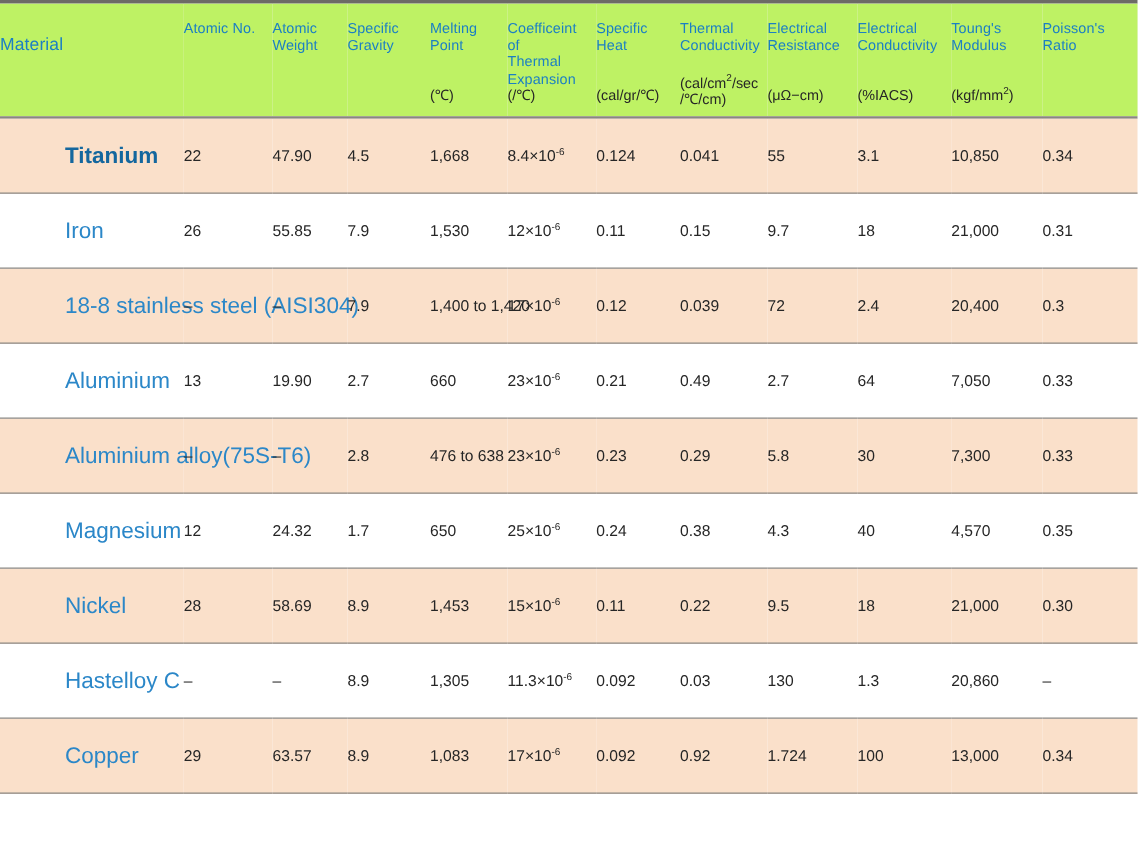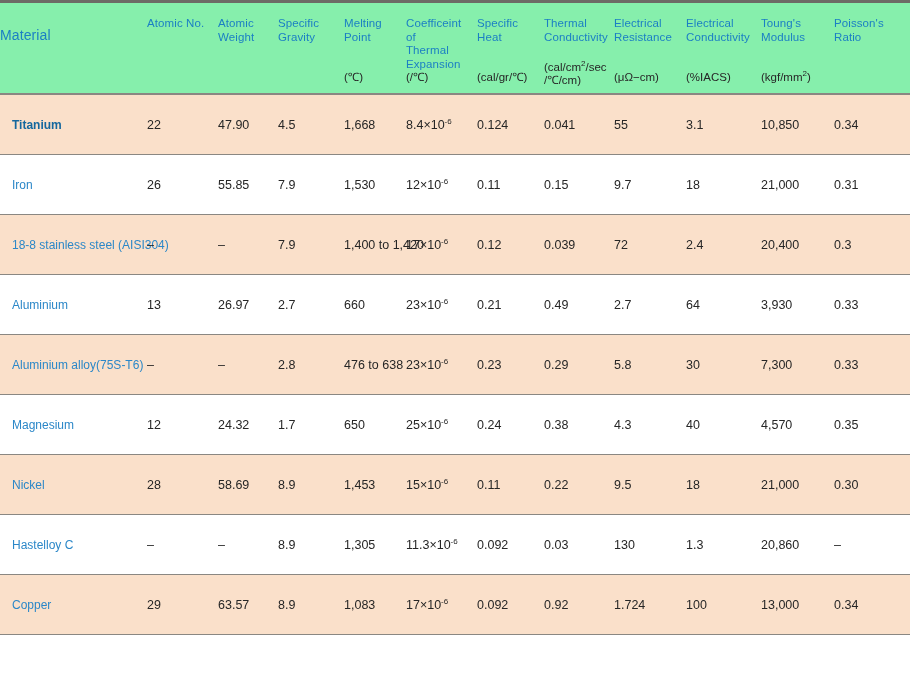--- a/index.html
+++ b/index.html
@@ -41,21 +41,21 @@
     width: 910px;
   }
 
   
   thead tr.head-row {
     background: #f0eeec;
   }
   thead td {
     vertical-align: top;
     padding: 0;
-    background: #86efac;
+    background: #bef264;
   }
   .hdr-cell {
     position: relative;
     height: 90px;
     padding: 14px 6px 0 0;
     box-sizing: border-box;
   }
   .hdr-name {
     color: #1b7fc4;
     font-size: 11.5px;
@@ -99,23 +99,24 @@
   }
   tbody tr.shade td { background: #fae0ca; }
   tbody tr.plain td { background: #ffffff; }
 
   .cell-inner {
     padding-left: 0;
     white-space: nowrap;
   }
   .mat-name {
     color: #2b87c8;
-    font-size: 12px;
+    font-size: 18px;
     padding-left: 12px;
     white-space: nowrap;
+    margin-left: 40px;
   }
   .mat-name.hl {
     color: #14679e;
     font-weight: bold;
   }
   .num { color: #262626; font-size: 12.5px; }
   .num .sup { font-size: 8px; vertical-align: super; }
 
   
   .notes {
@@ -348,21 +349,21 @@
             </td>
           </tr>
           <tr class="plain">
             <td>
               <div class="mat-name">Aluminium</div>
             </td>
             <td>
               <div class="cell-inner num">13</div>
             </td>
             <td>
-              <div class="cell-inner num">26.97</div>
+              <div class="cell-inner num">19.90</div>
             </td>
             <td>
               <div class="cell-inner num">2.7</div>
             </td>
             <td>
               <div class="cell-inner num">660</div>
             </td>
             <td>
               <div class="cell-inner num"><span>23×10</span><span class="sup">-6</span></div>
             </td>
@@ -372,21 +373,21 @@
             <td>
               <div class="cell-inner num">0.49</div>
             </td>
             <td>
               <div class="cell-inner num">2.7</div>
             </td>
             <td>
               <div class="cell-inner num">64</div>
             </td>
             <td>
-              <div class="cell-inner num">3,930</div>
+              <div class="cell-inner num">7,050</div>
             </td>
             <td>
               <div class="cell-inner num">0.33</div>
             </td>
           </tr>
           <tr class="shade">
             <td>
               <div class="mat-name">Aluminium alloy(75S-T6)</div>
             </td>
             <td>

